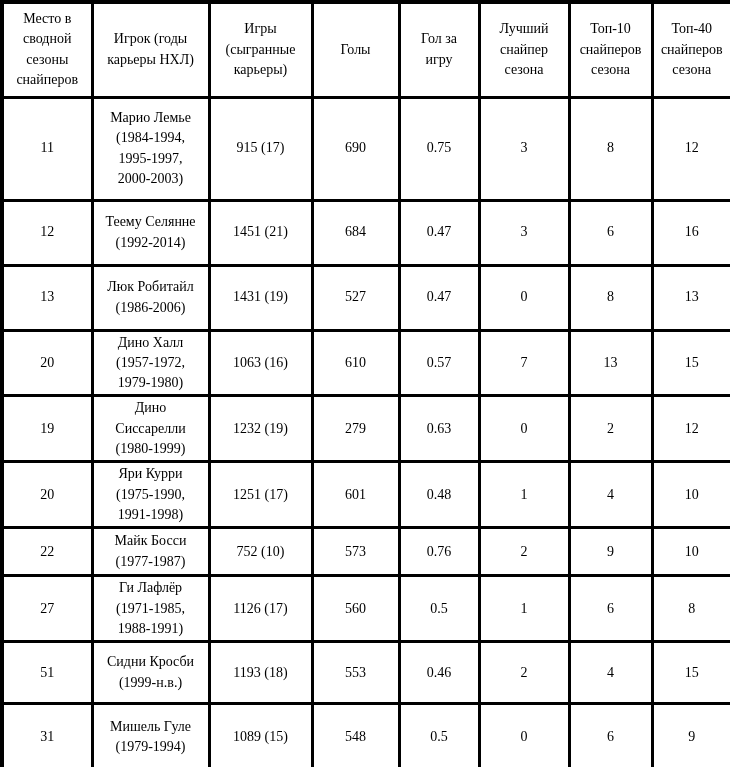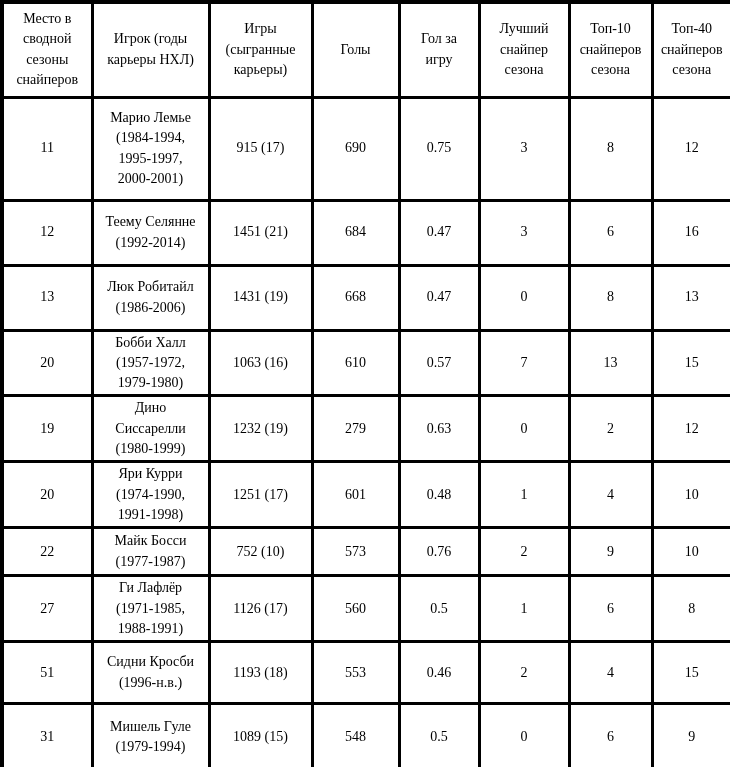--- a/index.html
+++ b/index.html
@@ -110,21 +110,21 @@
         </th>
       </tr>
   </thead>
   <tbody id="table-body">
       <tr>
         <td>11</td>
         <td>
           <span class="line">Марио Лемье</span>
           <span class="line">(1984-1994,</span>
           <span class="line">1995-1997,</span>
-          <span class="line">2000-2001)</span>
+          <span class="line">2000-2003)</span>
         </td>
         <td>915 (17)</td>
         <td>690</td>
         <td>0.75</td>
         <td>3</td>
         <td>8</td>
         <td>12</td>
       </tr>
       <tr>
         <td>12</td>
@@ -139,30 +139,30 @@
         <td>6</td>
         <td>16</td>
       </tr>
       <tr>
         <td>13</td>
         <td>
           <span class="line">Люк Робитайл</span>
           <span class="line">(1986-2006)</span>
         </td>
         <td>1431 (19)</td>
-        <td>668</td>
+        <td>527</td>
         <td>0.47</td>
         <td>0</td>
         <td>8</td>
         <td>13</td>
       </tr>
       <tr>
         <td>20</td>
         <td>
-          <span class="line">Бобби Халл</span>
+          <span class="line">Дино Халл</span>
           <span class="line">(1957-1972,</span>
           <span class="line">1979-1980)</span>
         </td>
         <td>1063 (16)</td>
         <td>610</td>
         <td>0.57</td>
         <td>7</td>
         <td>13</td>
         <td>15</td>
       </tr>
@@ -177,21 +177,21 @@
         <td>279</td>
         <td>0.63</td>
         <td>0</td>
         <td>2</td>
         <td>12</td>
       </tr>
       <tr>
         <td>20</td>
         <td>
           <span class="line">Яри Курри</span>
-          <span class="line">(1974-1990,</span>
+          <span class="line">(1975-1990,</span>
           <span class="line">1991-1998)</span>
         </td>
         <td>1251 (17)</td>
         <td>601</td>
         <td>0.48</td>
         <td>1</td>
         <td>4</td>
         <td>10</td>
       </tr>
       <tr>
@@ -218,21 +218,21 @@
         <td>560</td>
         <td>0.5</td>
         <td>1</td>
         <td>6</td>
         <td>8</td>
       </tr>
       <tr>
         <td>51</td>
         <td>
           <span class="line">Сидни Кросби</span>
-          <span class="line">(1996-н.в.)</span>
+          <span class="line">(1999-н.в.)</span>
         </td>
         <td>1193 (18)</td>
         <td>553</td>
         <td>0.46</td>
         <td>2</td>
         <td>4</td>
         <td>15</td>
       </tr>
       <tr>
         <td>31</td>

